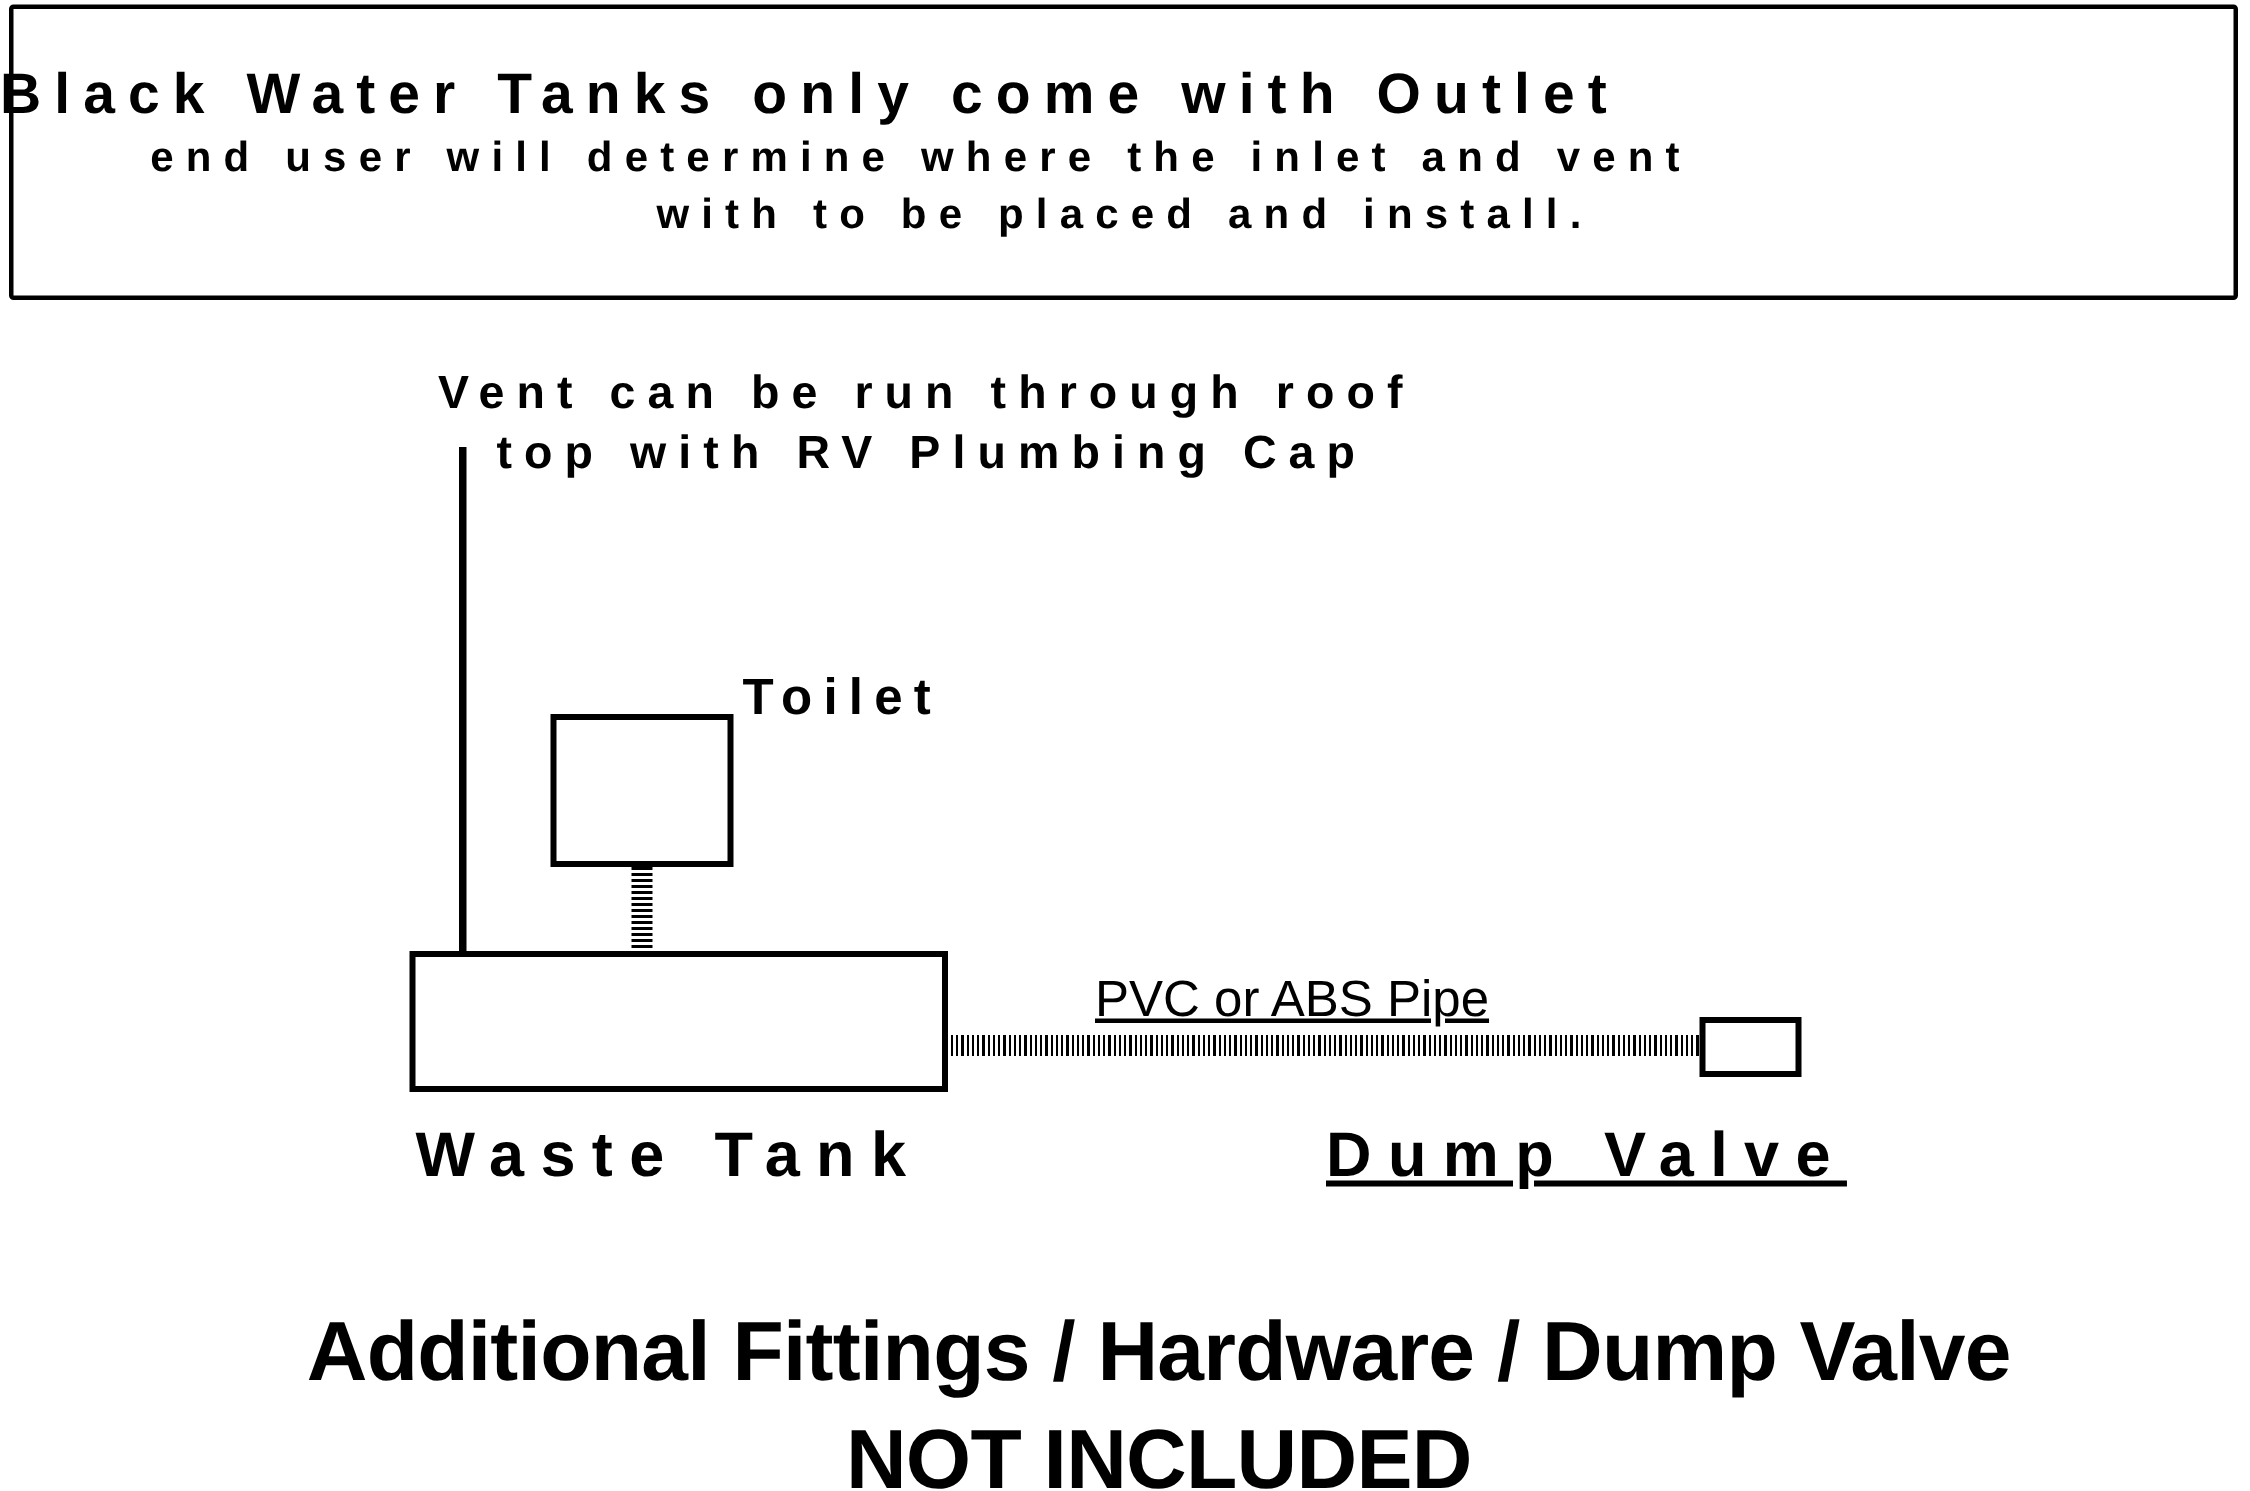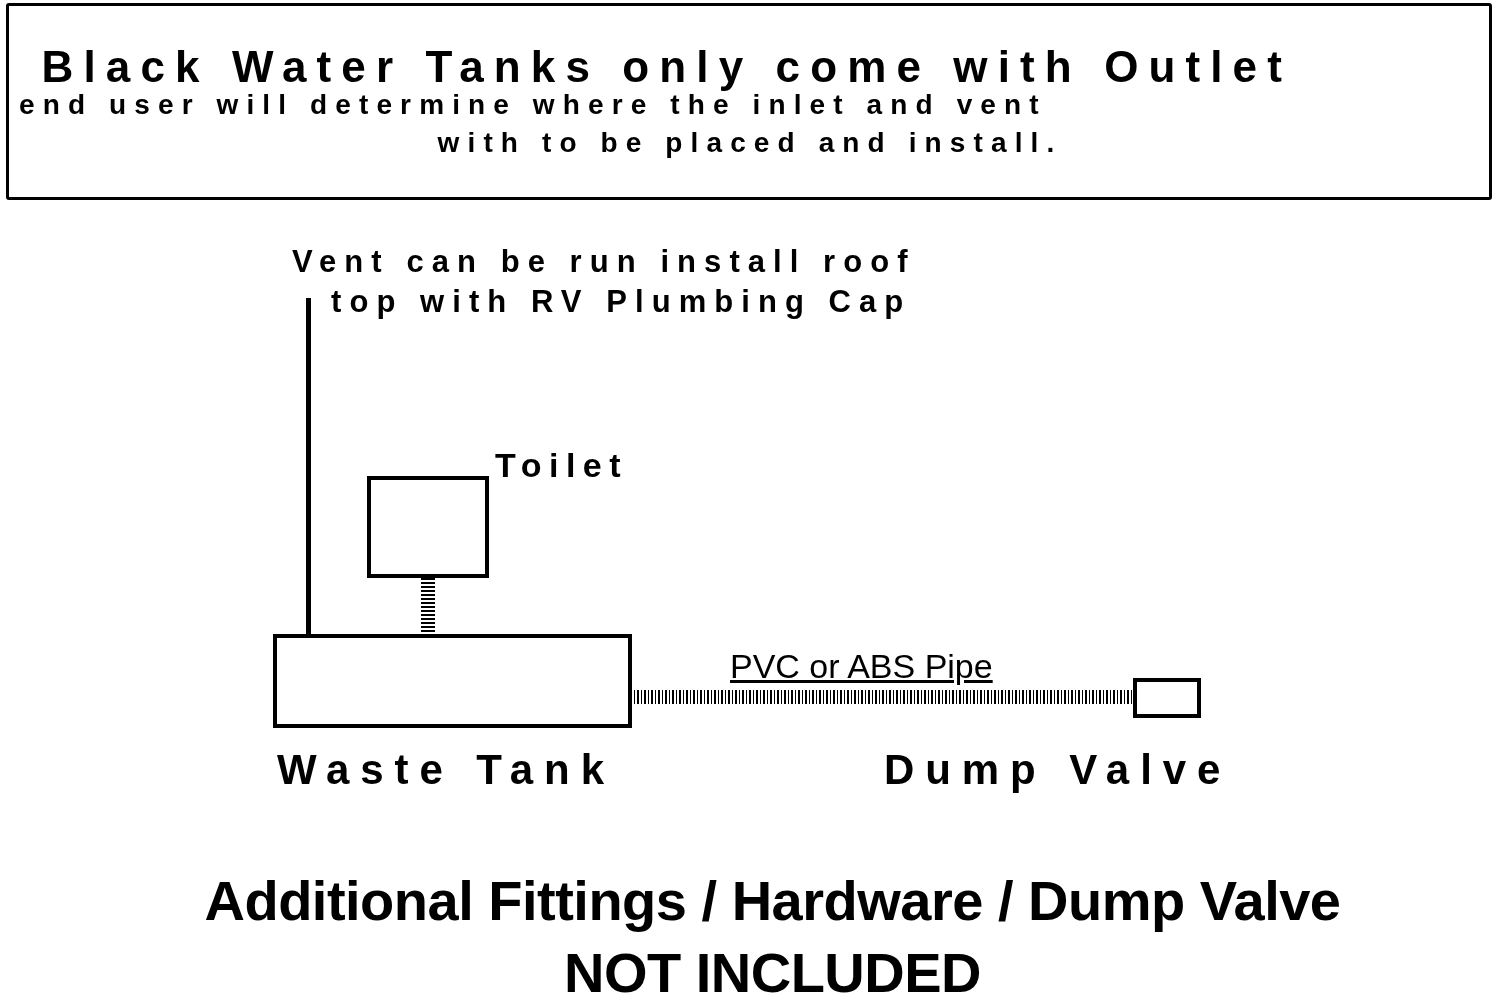--- a/index.html
+++ b/index.html
@@ -1,26 +1,26 @@
 <!DOCTYPE html>
 <html><head>
 <meta charset="utf-8">
 <style>
   html,body{margin:0;padding:0;background:#fff;}
   body{width:1500px;height:994px;position:relative;overflow:hidden;font-family:"Liberation Sans",sans-serif;color:#000;}
   .banner{position:absolute;left:6px;top:3px;width:1486px;height:197px;border:3px solid #000;border-radius:3px;box-sizing:border-box;}
   .t{position:absolute;font-weight:bold;white-space:nowrap;}
-  .line1{top:42px;left:0;width:1292px;text-align:right;font-size:44px;letter-spacing:0.23em;}
-  .line2{top:89px;left:0;width:1228px;font-size:28px;letter-spacing:0.29em;margin-left:19px;}
+  .line1{top:42px;left:0;width:1292px;text-align:left;font-size:38px;letter-spacing:0.23em;}
+  .line2{top:89px;left:0;width:1228px;text-align:center;font-size:28px;letter-spacing:0.29em;}
   .line3{top:127px;left:0;width:1500px;text-align:center;font-size:28px;letter-spacing:0.29em;}
   .vent1{top:244px;left:292px;font-size:31px;letter-spacing:0.26em;}
   .vent2{top:284px;left:331px;font-size:31px;letter-spacing:0.26em;}
   .toilet-lbl{top:446px;left:495px;font-size:34px;letter-spacing:0.22em;}
   .tank-lbl{top:746px;left:277px;font-size:42px;letter-spacing:0.26em;text-align:center;}
-  .valve-lbl{top:746px;left:884px;font-size:42px;letter-spacing:0.26em;}
+  .valve-lbl{top:746px;left:884px;font-size:42px;letter-spacing:0.26em;text-decoration:underline;}
   .pipe-lbl{position:absolute;top:647px;left:730px;font-size:34px;font-weight:normal;white-space:nowrap;text-decoration:underline;}
   .foot1{top:868px;left:0;width:1545px;text-align:center;font-size:56px;letter-spacing:-0.5px;}
   .foot2{top:940px;left:0;width:1545px;text-align:center;font-size:56px;letter-spacing:-0.5px;}
   .box{position:absolute;border:4px solid #000;box-sizing:border-box;}
   .vent-pipe{position:absolute;left:306px;top:298px;width:5px;height:338px;background:#000;}
   .toilet-box{left:367px;top:476px;width:122px;height:102px;}
   .tank-box{left:273px;top:634px;width:359px;height:94px;}
   .valve-box{left:1133px;top:678px;width:68px;height:40px;}
   .spring{position:absolute;left:421px;top:578px;width:14px;height:56px;
     background:repeating-linear-gradient(to bottom,#000 0 2px,#fff 2px 4px);}
@@ -28,21 +28,21 @@
     background:repeating-linear-gradient(to right,#000 0 1.5px,#fff 1.5px 3.5px);}
 </style>
 </head>
 <body>
 
 <div class="banner"></div>
 <div class="t line1">Black Water Tanks only come with Outlet</div>
 <div class="t line2">end user will determine where the inlet and vent</div>
 <div class="t line3">with to be placed and install.</div>
 
-<div class="t vent1">Vent can be run install roof</div>
+<div class="t vent1">Vent can be run through roof</div>
 <div class="t vent2">top with RV Plumbing Cap</div>
 <div class="vent-pipe"></div>
 
 <div class="t toilet-lbl">Toilet</div>
 <div class="box toilet-box"></div>
 <div class="spring"></div>
 
 <div class="box tank-box"></div>
 <div class="hose"></div>
 <div class="pipe-lbl">PVC or ABS Pipe</div>

